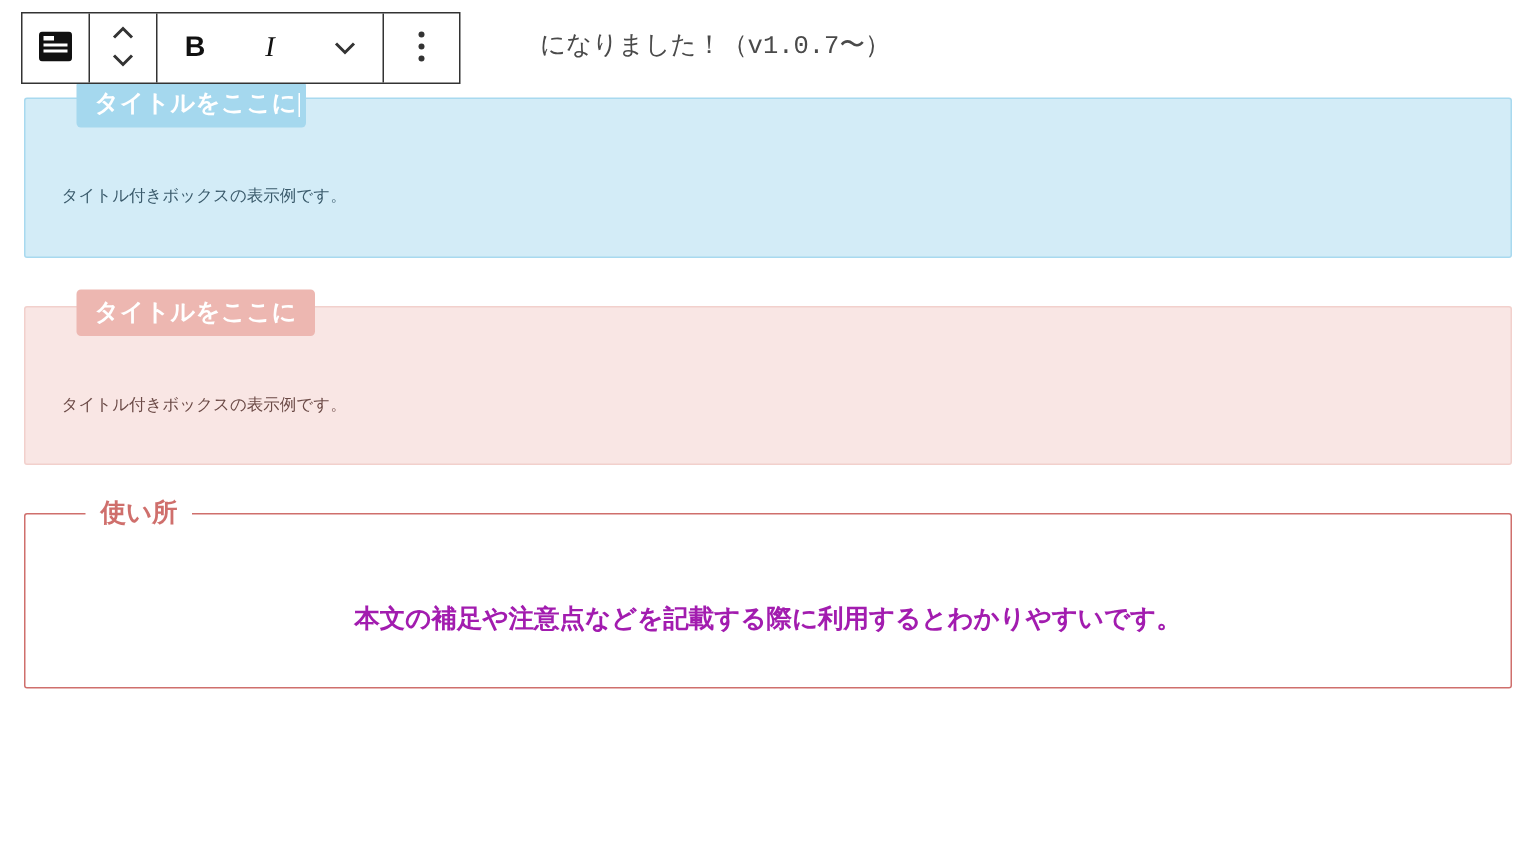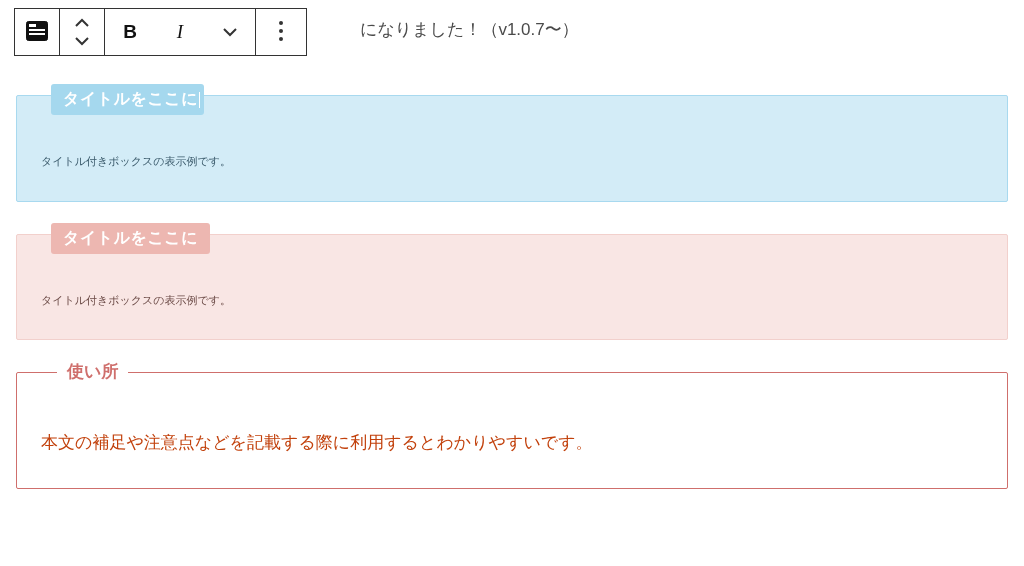--- a/index.html
+++ b/index.html
@@ -64,29 +64,29 @@
       cursor: pointer;
     }
     
     
     .heading-text {
       position: absolute;
       top: 18px;
       left: 360px;
       font-size: 17px;
       color: #4a4a4a;
+      font-family: Liberation Mono, monospace;
     }
     
     
     .content {
       position: absolute;
       top: 65px;
       left: 16px;
       right: 16px;
-      margin-top: 30px;
     }
     
     
     .titled-box {
       position: relative;
       margin-bottom: 32px;
       padding: 56px 24px 30px 24px;
       border-radius: 2px;
     }
     .titled-box .title-tab {
@@ -138,35 +138,37 @@
     }
     
     
     .fieldset-box {
       position: relative;
       border: 1.5px solid #cf6f6c;
       padding: 56px 24px 30px 24px;
       margin-top: 8px;
       margin-bottom: 24px;
       border-radius: 2px;
+      text-align: center;
     }
     .fieldset-box .legend-title {
       position: absolute;
       top: -13px;
       left: 40px;
       background: #fff;
       padding: 0 10px;
       color: #cf6f6c;
       font-size: 17px;
       font-weight: 600;
     }
     .fieldset-box .box-body {
       font-size: 17px;
-      color: #c2410c;
+      color: #a21caf;
       line-height: 1.7;
+      font-weight: bold;
     }
     
   </style>
 </head>
 <body>
 
 <div class="heading-text">になりました！（v1.0.7〜）</div>
 
 <div class="toolbar">
   <div class="group">

